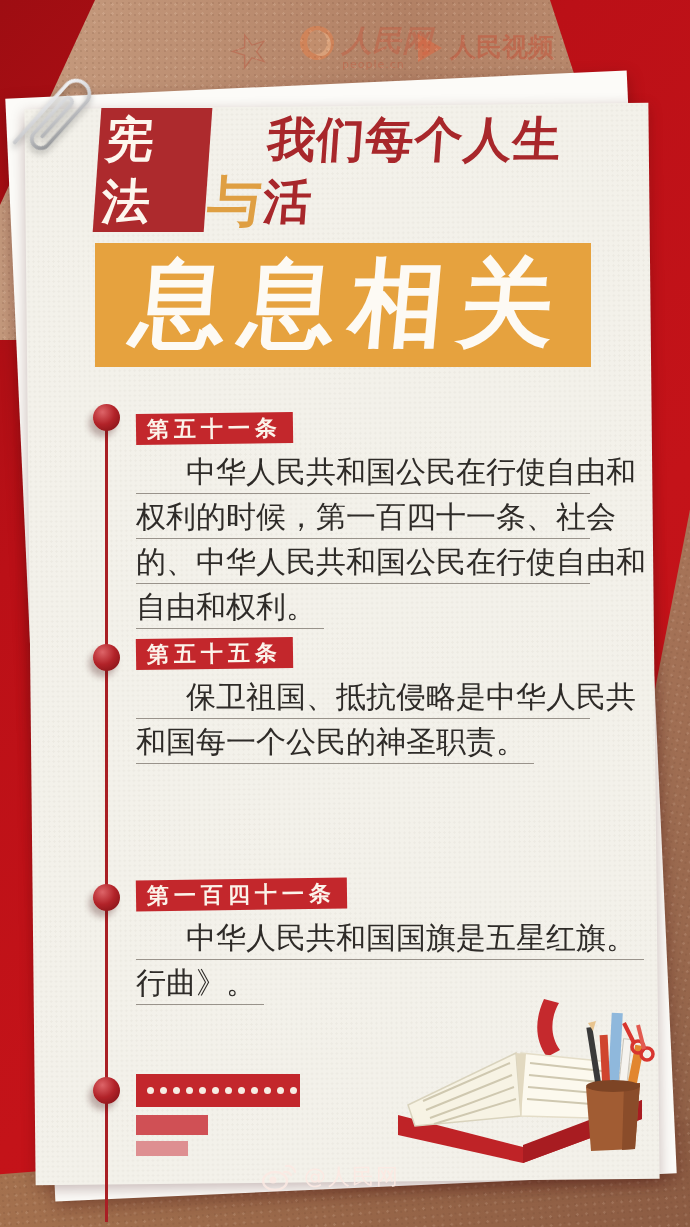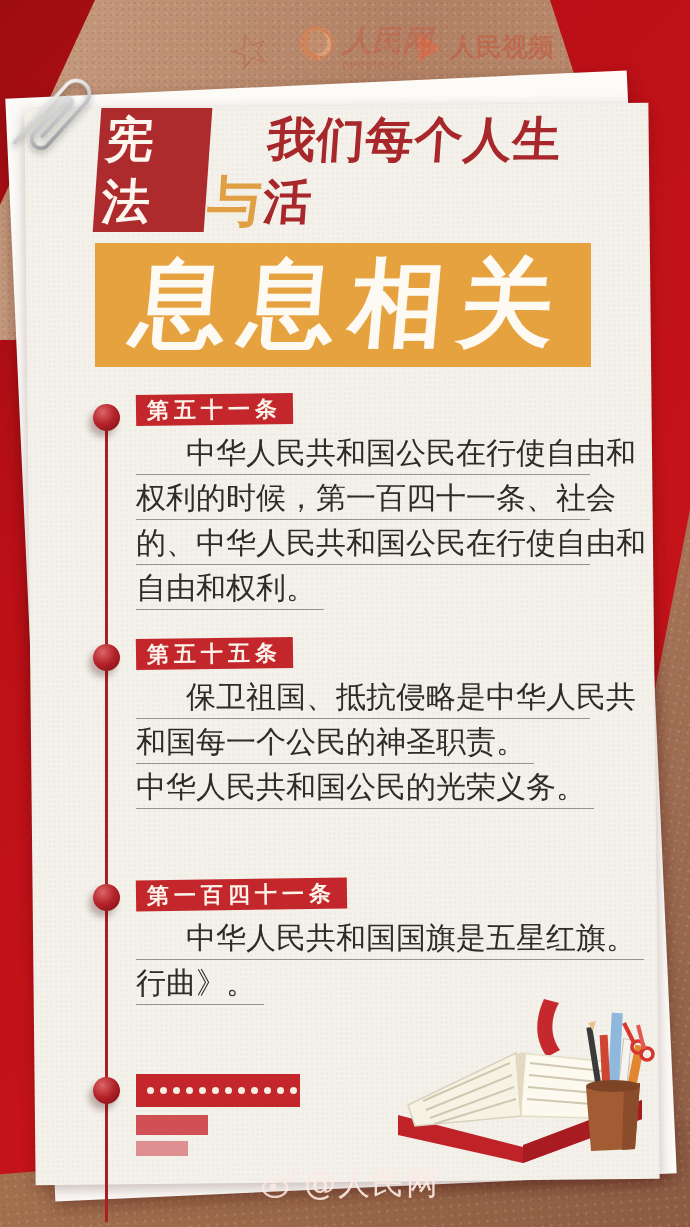--- a/index.html
+++ b/index.html
@@ -75,21 +75,21 @@
   .wdot{width:7px;height:7px;border-radius:50%;background:#f6ece2;margin-right:6px;flex:0 0 auto;}
   .bar2{position:absolute;left:136px;top:1115px;width:72px;height:20px;background:#d05055;}
   .bar3{position:absolute;left:136px;top:1141px;width:52px;height:15px;background:#de8f91;}
   
   .book{position:absolute;left:388px;top:997px;width:270px;height:170px;}
   
   .clip{position:absolute;left:28px;top:56px;width:52px;height:115px;z-index:8;
      transform:rotate(42deg);filter:drop-shadow(2px 3px 3px rgba(0,0,0,.28));}
   
   .watermark{position:absolute;left:262px;top:1162px;z-index:9;display:flex;align-items:center;
-     color:rgba(252,233,227,.92);font-size:32px;letter-spacing:2px;}
+     color:rgba(252,233,227,.92);font-size:22px;letter-spacing:2px;}
   .wb-icon{margin-right:8px;opacity:.92;}
 </style>
 </head>
 <body>
 
 <div class="stage">
 
   <div class="kraft kraft-top">
     <div class="stamp-star">☆</div>
     <div class="logo-pn">
@@ -122,36 +122,35 @@
         <span class="t-big">息息相关</span>
       </div>
     </div>
 
     <div class="tline"></div>
     <div class="pin" style="top:404px"></div>
     <div class="pin" style="top:644px"></div>
     <div class="pin" style="top:884px"></div>
     <div class="pin" style="top:1077px"></div>
 
-    <div class="section" style="top:394px">
+    <div class="section" style="top:413px">
       <span class="s-label">第五十一条</span>
       <div class="s-body">
         <div class="bline indent">中华人民共和国公民在行使自由和</div>
         <div class="bline">权利的时候，第一百四十一条、社会</div>
         <div class="bline">的、中华人民共和国公民在行使自由和</div>
         <div class="bline short">自由和权利。</div>
       </div>
     </div>
 
     <div class="section" style="top:638px">
       <span class="s-label">第五十五条</span>
       <div class="s-body">
         <div class="bline indent">保卫祖国、抵抗侵略是中华人民共</div>
         <div class="bline short">和国每一个公民的神圣职责。</div>
-        <div class="bline short">中华人民共和国公民的光荣义务。</div>
       </div>
     </div>
 
     <div class="section" style="top:879px">
       <span class="s-label">第一百四十一条</span>
       <div class="s-body">
         <div class="bline short indent">中华人民共和国国旗是五星红旗。</div>
         <div class="bline short">行曲》。</div>
       </div>
     </div>

